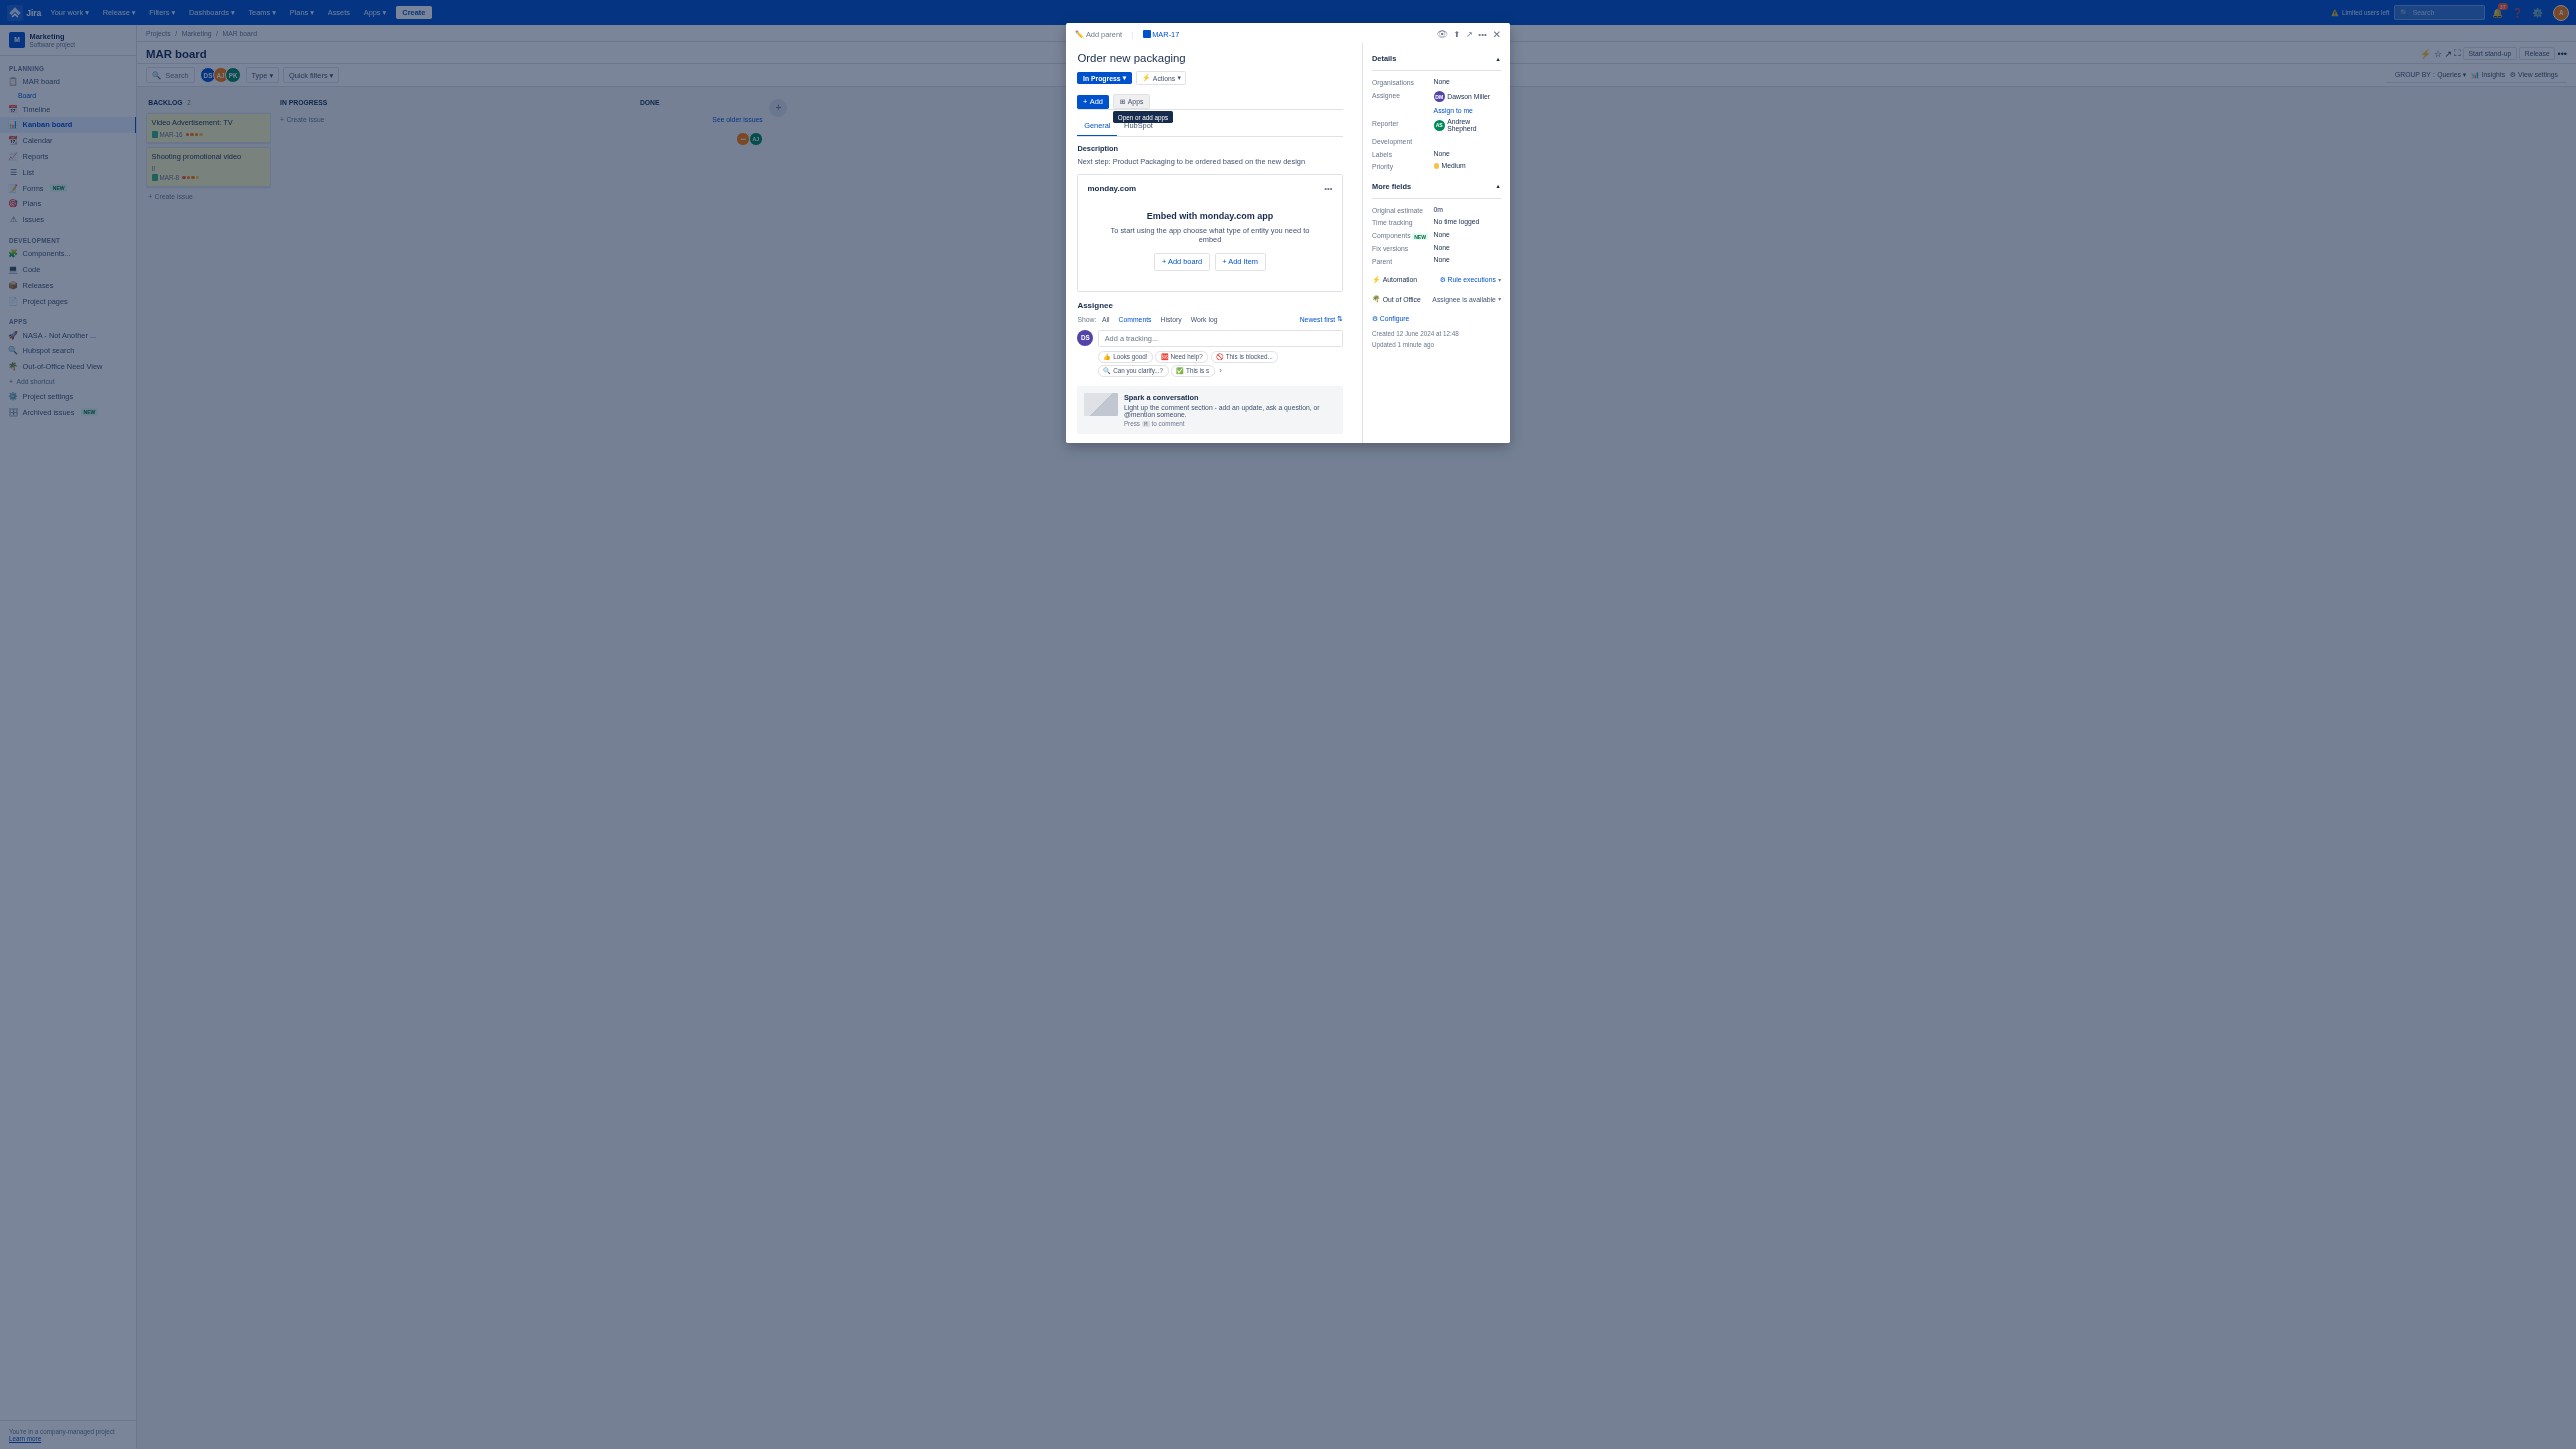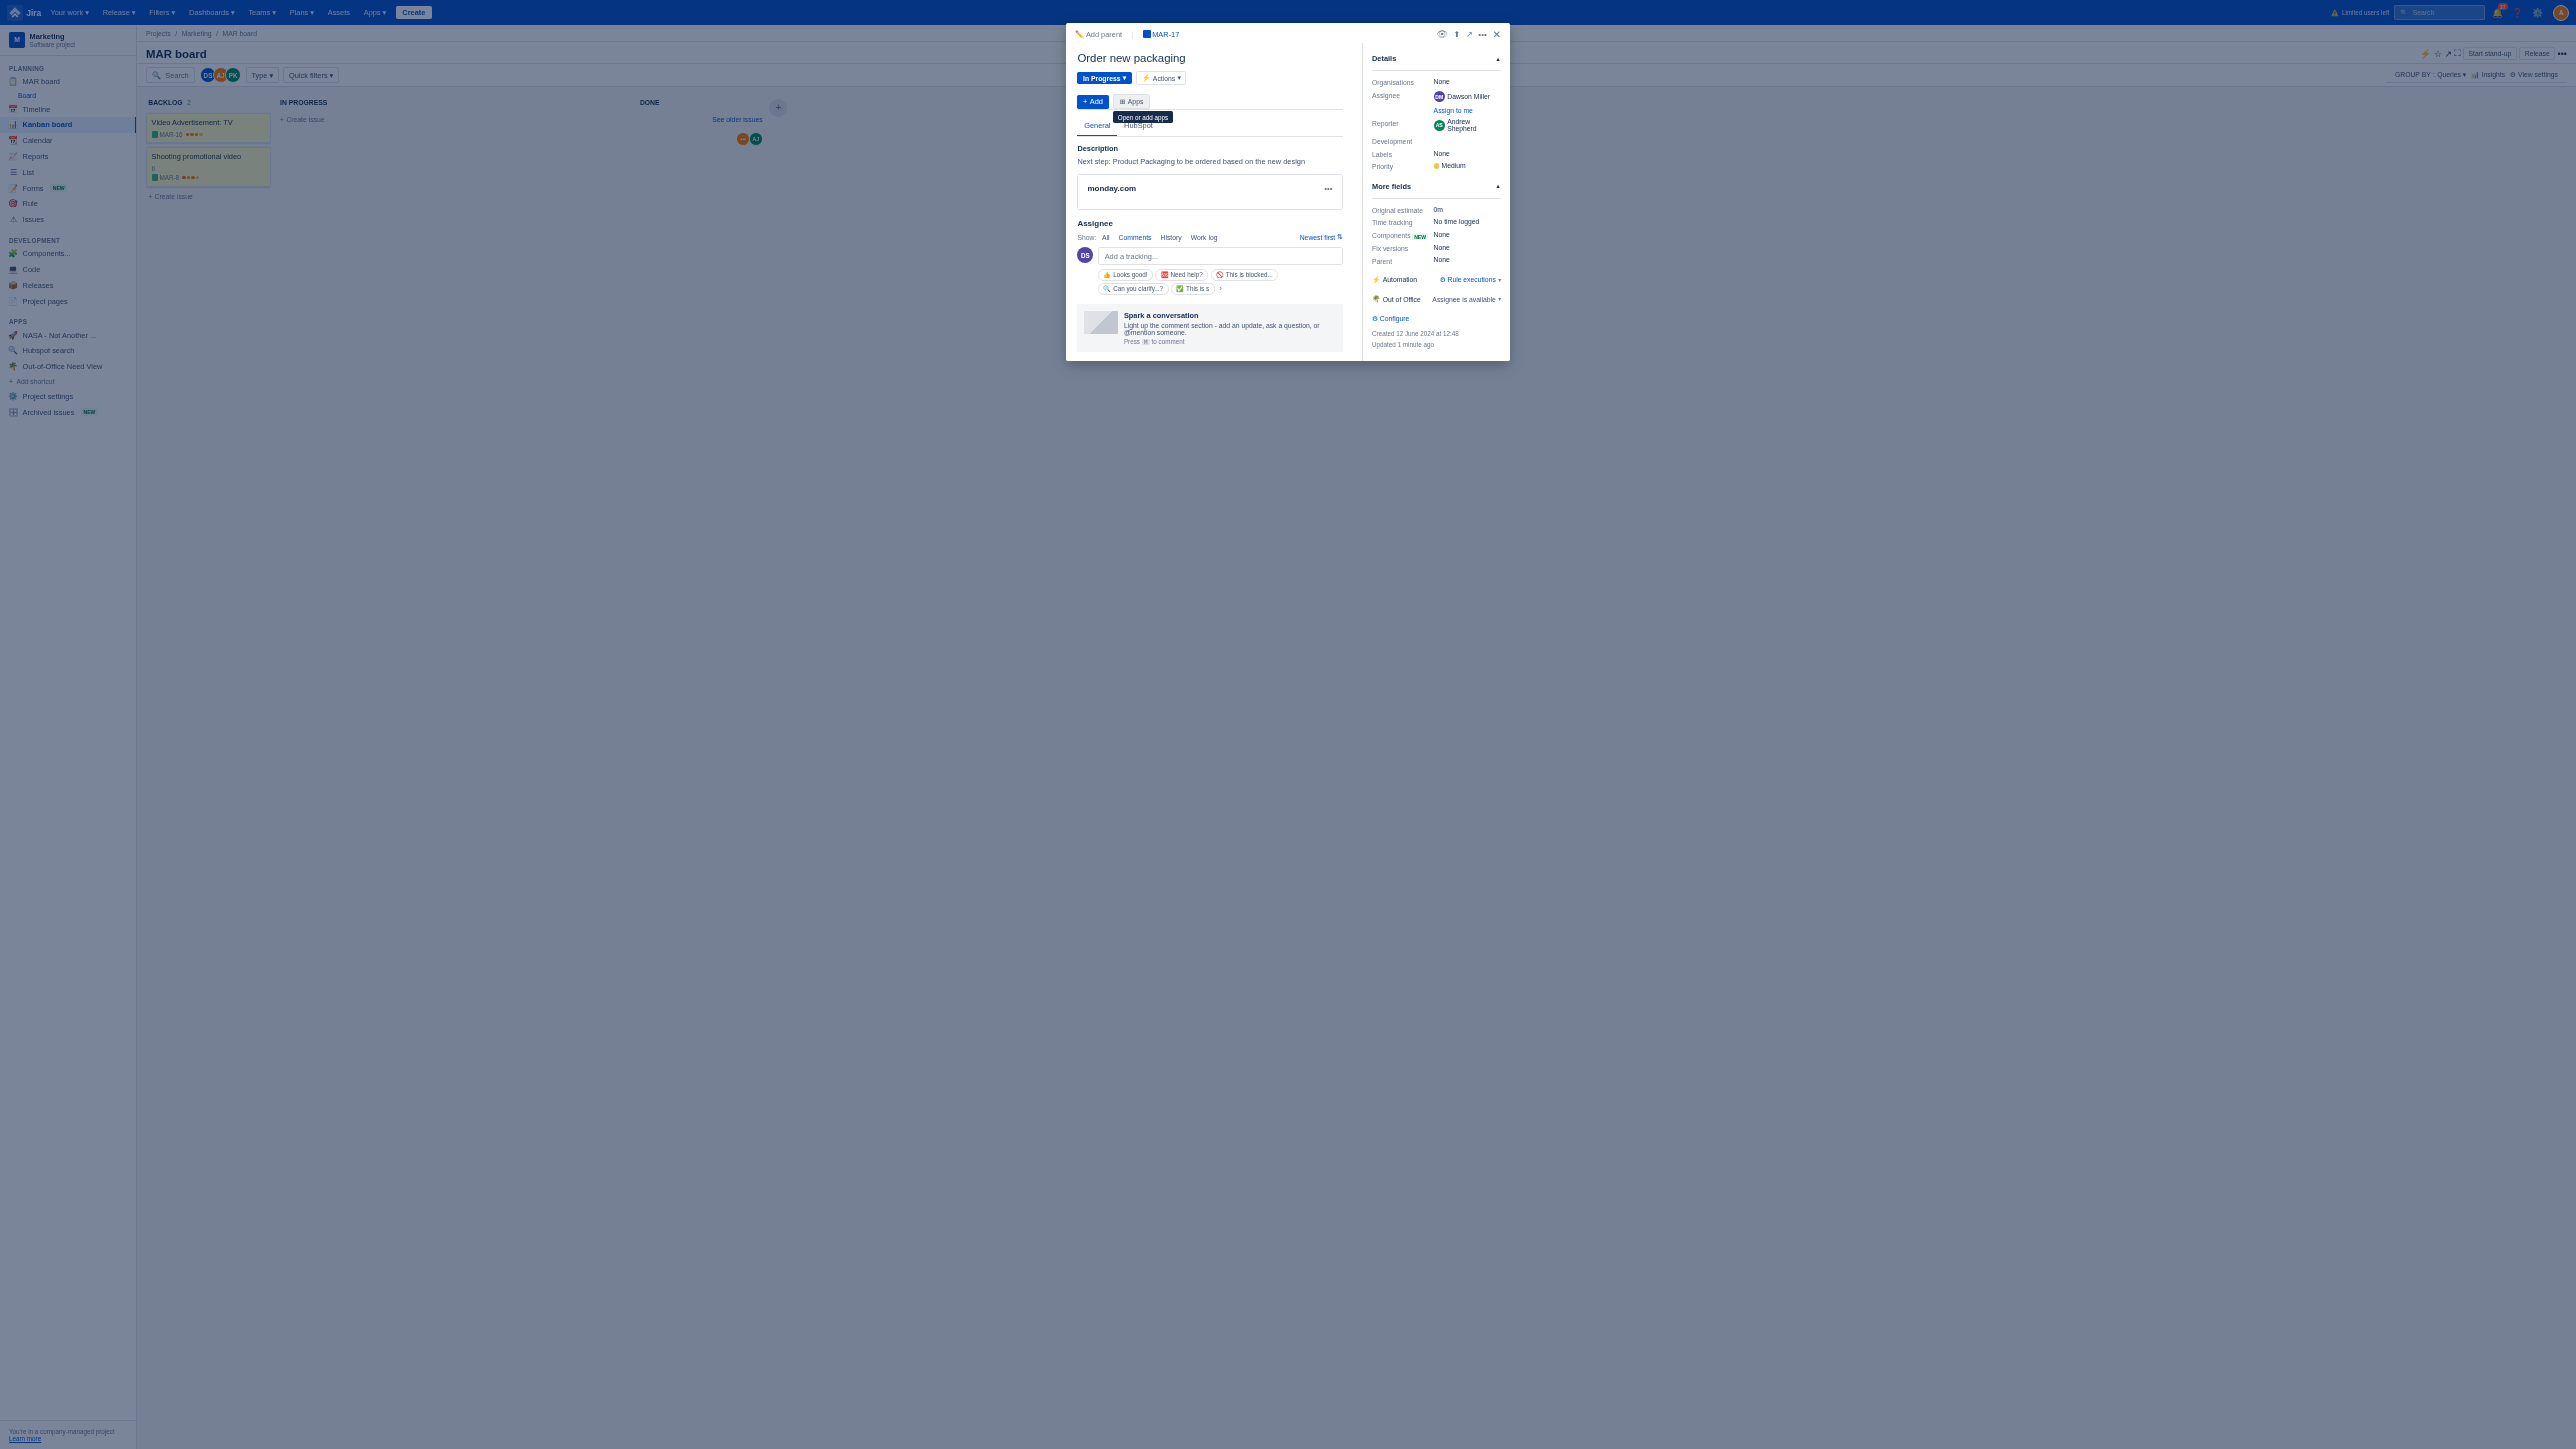--- a/index.html
+++ b/index.html
@@ -230,21 +230,21 @@
       <span class="item-icon">☰</span>
       <span>List</span>
     </div>
     <div class="sidebar-item">
       <span class="item-icon">📝</span>
       <span>Forms</span>
       <span class="badge-new">NEW</span>
     </div>
     <div class="sidebar-item">
       <span class="item-icon">🎯</span>
-      <span>Rule</span>
+      <span>Plans</span>
     </div>
     <div class="sidebar-item">
       <span class="item-icon">⚠</span>
       <span>Issues</span>
     </div>
 
     <div class="sidebar-section-label">DEVELOPMENT</div>
 
     <div class="sidebar-item">
       <span class="item-icon">🧩</span>
@@ -496,20 +496,32 @@
         <div class="details-section">
           <div class="description-label">Description</div>
           <div class="description-text">Next step: Product Packaging to be ordered based on the new design</div>
         </div>
 
         <div class="embed-section">
           <div class="embed-header">
             <span class="embed-logo">monday.com</span>
             <span class="embed-dots">•••</span>
           </div>
+          <div class="embed-content">
+            <div class="embed-title">Embed with monday.com app</div>
+            <div class="embed-subtitle">To start using the app choose what type of entity you need to embed</div>
+            <div class="embed-actions">
+              <button class="embed-action-btn">
+                <span>+ Add board</span>
+              </button>
+              <button class="embed-action-btn">
+                <span>+ Add Item</span>
+              </button>
+            </div>
+          </div>
         </div>
 
         <div class="activity-section">
           <div class="activity-title">Assignee</div>
           <div class="activity-tabs">
             <span style="font-size:6.8px;color:#6b778c;">Show:</span>
             <div class="activity-tab">All</div>
             <div class="activity-tab active">Comments</div>
             <div class="activity-tab">History</div>
             <div class="activity-tab">Work log</div>

